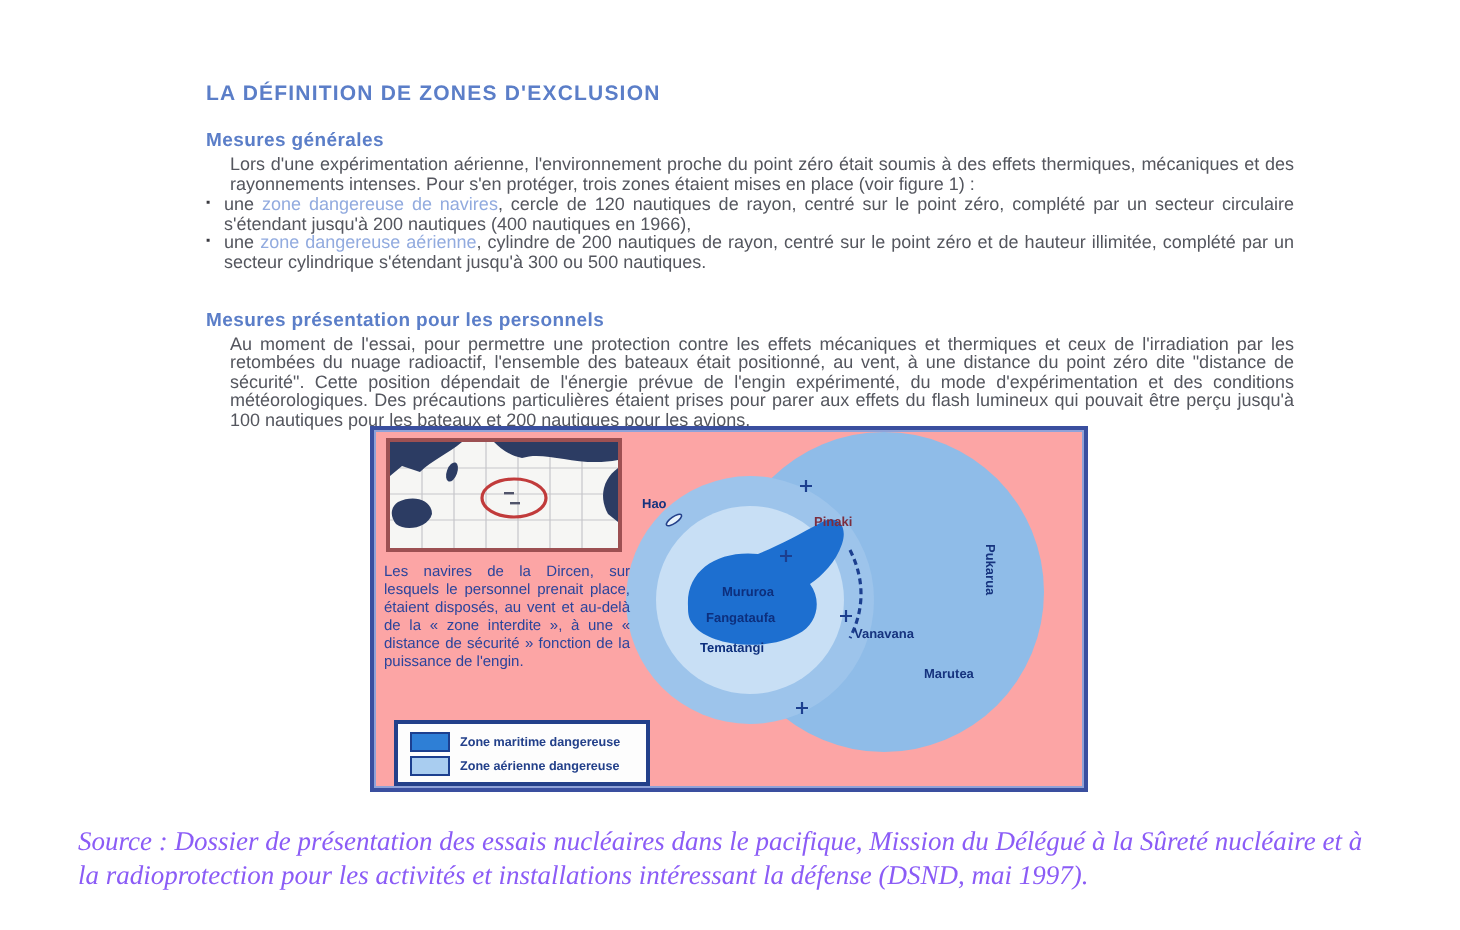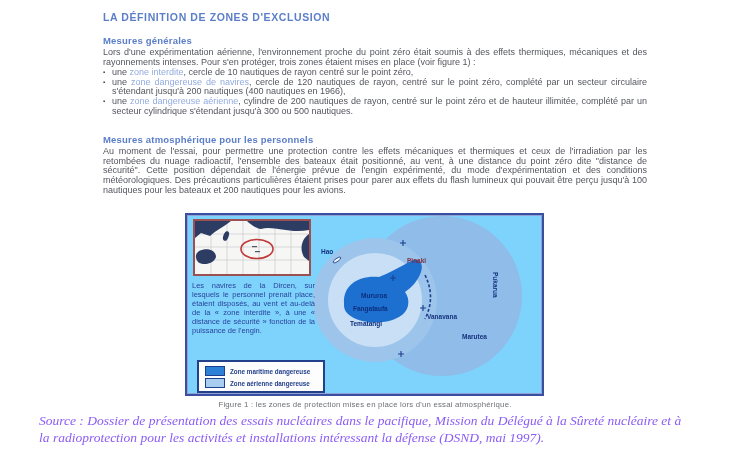--- a/index.html
+++ b/index.html
@@ -1,30 +1,30 @@
 <!DOCTYPE html>
 <html><head>
 <meta charset="utf-8">
 <style>
   html,body{margin:0;padding:0;background:#fff;}
   .canvas{position:relative;width:730px;height:465px;background:#ffffff;overflow:hidden;
           font-family:"Liberation Sans",sans-serif;}
   
-  .doc{position:absolute;left:103px;top:11px;width:544px;color:#54565e;}
+  .doc{position:absolute;left:103px;top:41px;width:544px;color:#54565e;}
   .doc-title{font-size:10.5px;font-weight:bold;color:#5b7ec8;letter-spacing:.6px;margin:0 0 11px 0;}
   .doc-h{font-size:9.5px;font-weight:bold;color:#5b7ec8;letter-spacing:.2px;margin:12px 0 2px 0;}
-  .doc-p{font-size:9px;line-height:9.6px;text-align:justify;margin:0 0 1px 0;}
+  .doc-p{font-size:9px;line-height:9.6px;text-align:justify;margin:0 0 1px 12px;}
   .bullet{display:flex;font-size:9px;line-height:9.6px;}
   .bmark{width:9px;flex:0 0 9px;font-size:6px;line-height:9.6px;color:#3a3a40;}
   .btext{flex:1;text-align:justify;}
   .blue{color:#92abdf;}
   .gap6{height:6px;}
   
   .fig{position:absolute;left:185px;top:213px;width:355px;height:179px;
-       background:#7dd3fc;border:2px solid #3a4f9f;box-shadow:inset 0 0 0 1px #8fa2d8;}
+       background:#fca5a5;border:2px solid #3a4f9f;box-shadow:inset 0 0 0 1px #8fa2d8;}
   .fig svg.map{position:absolute;left:0;top:0;}
   .inset{position:absolute;left:6px;top:4px;width:114px;height:53px;background:#f6f6f4;
          border:2px solid #9d5052;}
   .sidetext{position:absolute;left:5px;top:66px;width:123px;font-size:7.5px;line-height:9.1px;
             color:#2a449c;text-align:justify;}
   .legend{position:absolute;left:10px;top:145px;width:124px;background:#fdfdfd;
           border:2px solid #23408a;padding:2px 0 3px 0;}
   .leg-row{display:flex;align-items:center;padding:2px 5px 0 6px;}
   .leg-swatch{width:18px;height:8px;border:1px solid #1c3f8f;margin-right:5px;flex:0 0 18px;}
   .leg-swatch.maritime{background:#2e7fd6;}
@@ -46,33 +46,29 @@
 
 <div class="canvas">
 
   <div class="doc">
     <div class="doc-title">LA DÉFINITION DE ZONES D'EXCLUSION</div>
     <div class="doc-h">Mesures générales</div>
     <div class="doc-p">Lors d'une expérimentation aérienne, l'environnement proche du point zéro était soumis à des effets thermiques, mécaniques et des rayonnements intenses. Pour s'en protéger, trois zones étaient mises en place (voir figure 1) :</div>
 
     <div class="bullet">
       <span class="bmark">▪</span>
-      <span class="btext"><span>une </span><span class="blue">zone interdite</span><span>, cercle de 10 nautiques de rayon centré sur le point zéro,</span></span>
-    </div>
-    <div class="bullet">
-      <span class="bmark">▪</span>
       <span class="btext"><span>une </span><span class="blue">zone dangereuse de navires</span><span>, cercle de 120 nautiques de rayon, centré sur le point zéro, complété par un secteur circulaire s'étendant jusqu'à 200 nautiques (400 nautiques en 1966),</span></span>
     </div>
     <div class="bullet">
       <span class="bmark">▪</span>
       <span class="btext"><span>une </span><span class="blue">zone dangereuse aérienne</span><span>, cylindre de 200 nautiques de rayon, centré sur le point zéro et de hauteur illimitée, complété par un secteur cylindrique s'étendant jusqu'à 300 ou 500 nautiques.</span></span>
     </div>
 
     <div class="gap6"></div>
-    <div class="doc-h">Mesures atmosphérique pour les personnels</div>
+    <div class="doc-h">Mesures présentation pour les personnels</div>
     <div class="doc-p">Au moment de l'essai, pour permettre une protection contre les effets mécaniques et thermiques et ceux de l'irradiation par les retombées du nuage radioactif, l'ensemble des bateaux était positionné, au vent, à une distance du point zéro dite "distance de sécurité". Cette position dépendait de l'énergie prévue de l'engin expérimenté, du mode d'expérimentation et des conditions météorologiques. Des précautions particulières étaient prises pour parer aux effets du flash lumineux qui pouvait être perçu jusqu'à 100 nautiques pour les bateaux et 200 nautiques pour les avions.</div>
   </div>
 
   <div class="fig">
 
     <svg class="map" width="355" height="179" viewBox="0 0 355 179">
 
       <circle cx="255" cy="81" r="80" fill="#8fbce8"></circle>
 
       <circle cx="188" cy="85" r="62" fill="#9dc4eb"></circle>
@@ -133,20 +129,19 @@
         <span class="leg-swatch maritime"></span>
         <span class="leg-label">Zone maritime dangereuse</span>
       </div>
       <div class="leg-row">
         <span class="leg-swatch aerienne"></span>
         <span class="leg-label">Zone aérienne dangereuse</span>
       </div>
     </div>
   </div>
 
-  <div class="fig-caption">Figure 1 : les zones de protection mises en place lors d'un essai atmosphérique.</div>
 
   <div class="source">
     <div>Source : Dossier de présentation des essais nucléaires dans le pacifique, Mission du Délégué à la Sûreté nucléaire et à</div>
     <div>la radioprotection pour les activités et installations intéressant la défense (DSND, mai 1997).</div>
   </div>
 
 </div>
 
 </body></html>

